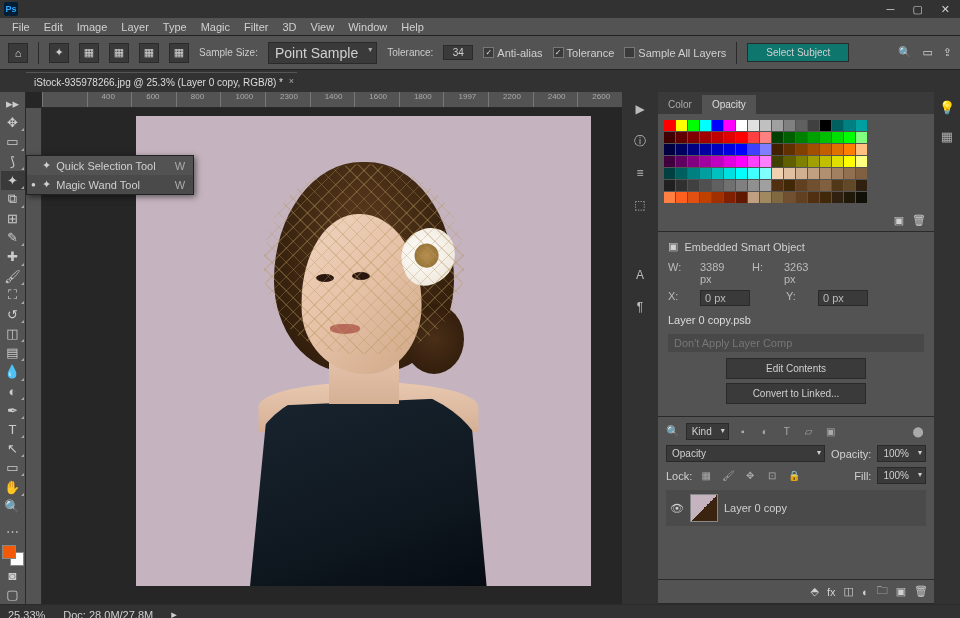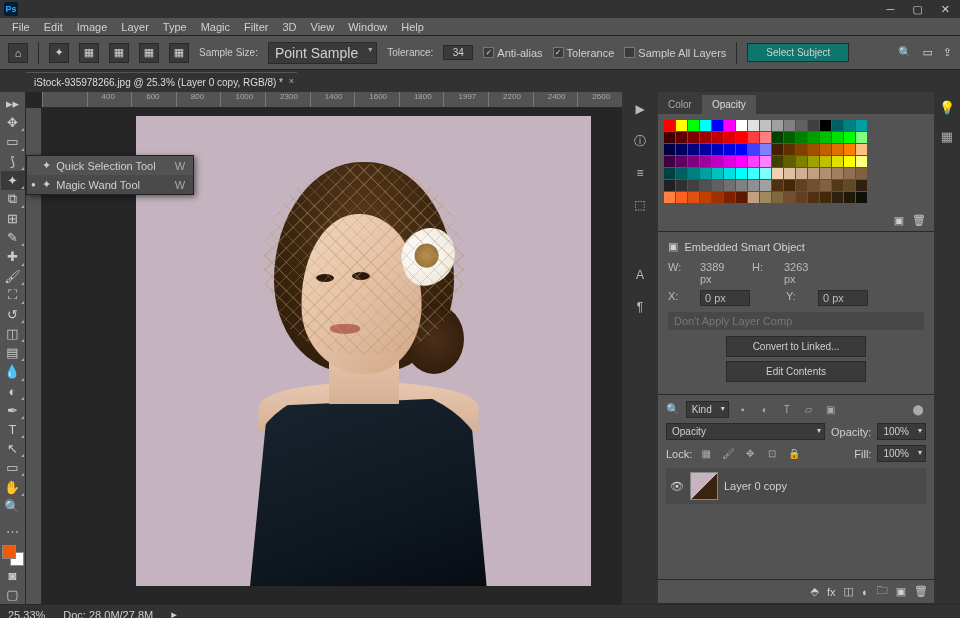--- a/index.html
+++ b/index.html
@@ -381,23 +381,24 @@
             <span>3389 px</span>
             <span style="margin-left:20px">H:</span>
             <span>3263 px</span>
           </div>
         <div class="dim">
             <span>X:</span>
             <span class="val">0 px</span>
             <span style="margin-left:20px">Y:</span>
             <span class="val">0 px</span>
           </div>
+        <div class="lnk">Layer 0 copy.psb</div>
         <div class="disabled">Don't Apply Layer Comp</div>
+        <div class="btn">Edit Contents</div>
         <div class="btn">Convert to Linked...</div>
-        <div class="btn">Edit Contents</div>
       </div>
     </div>
 
     <div class="panel" style="flex:1;display:flex;flex-direction:column">
       <div class="layers-body">
         <div class="lrow">
           <span>🔍</span>
             <span class="lsel">Kind</span>
           <span class="lico">▪</span>
           <span class="lico">◐</span>

